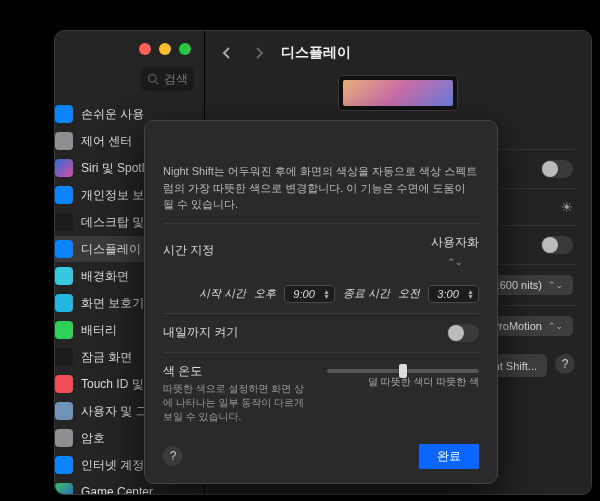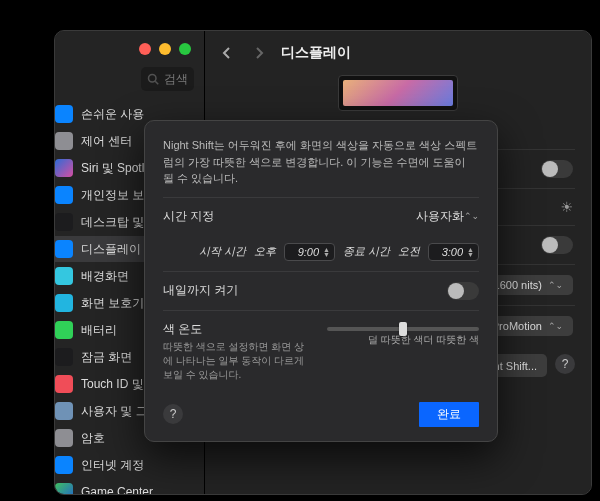--- a/index.html
+++ b/index.html
@@ -32,27 +32,27 @@
   .toggle.off::after { left:1px; right:auto; background:#bbb; }
   .toggle.off { background:#3a3a3a; }
   .pill { background:#3d3d3d; border-radius:5px; padding:4px 10px; font-size:11px; color:#ddd; display:flex; align-items:center; gap:6px; }
   .btnrow { display:flex; gap:8px; justify-content:flex-end; padding-top:8px; }
   
   .modal {
     position:absolute; left:144px; top:120px; width:354px; background:#2a2a2c;
     border-radius:10px; border:1px solid #444; box-shadow: 0 15px 40px rgba(0,0,0,.7);
     color:#ddd; font-size:12px; padding:16px 18px 14px;
   }
-  .modal p.desc { color:#bbb; line-height:1.5; font-size:11px; margin-bottom:10px; }
+  .modal p.desc { color:#bbb; line-height:1.5; font-size:11px; margin-bottom:10px;margin-top:26px; }
   .mrow { display:flex; align-items:center; justify-content:space-between; padding:10px 0; border-top:1px solid #3a3a3c; }
   .mrow.first { border-top:1px solid #3a3a3c; }
-  .sel-pill { display:flex; align-items:center; gap:0; font-size:12px; }
+  .sel-pill { display:flex; align-items:center; gap:6px; font-size:12px;flex-direction:column; }
   .timecells { display:flex; align-items:center; justify-content:flex-end; gap:8px; font-size:11px; padding:8px 0 10px;font-style:italic; }
   .stepper { background:#1c1c1e; border:1px solid #4a4a4c; border-radius:4px; padding:2px 4px; display:flex; align-items:center; gap:4px; }
-  .stepper .v { min-width:30px; text-align:right; }
+  .stepper .v { min-width:30px; text-align:center; }
   .stepbtns { display:flex; flex-direction:column; line-height:5px; font-size:7px; color:#aaa; }
   .slider { position:relative; height:4px; background:#555; border-radius:2px; flex:1; }
   .slider .knob { position:absolute; top:-5px; left:50%; width:8px; height:14px; background:#ddd; border-radius:2px; transform:translateX(-50%); box-shadow:0 1px 2px rgba(0,0,0,.5); }
   .sliderrow { display:flex; align-items:center; gap:10px; padding:6px 0 2px; }
   .sublabels { display:flex; justify-content:flex-end; font-size:10px; color:#aaa; padding-bottom:8px; }
   .footer { display:flex; align-items:center; justify-content:space-between; padding-top:10px; }
   .help { width:20px;height:20px;border-radius:50%;background:#3a3a3c;display:flex;align-items:center;justify-content:center;color:#ccc;font-size:12px; }
   .done { background:#0a66ff; color:#fff; padding:4px 18px; border-radius:1px; font-size:12px; }
   .colortemp-note { color:#9a9a9a; font-size:10px; line-height:1.4; max-width:150px; padding-top:2px; }
   .sliderwrap { flex:1; padding-left:14px; }

